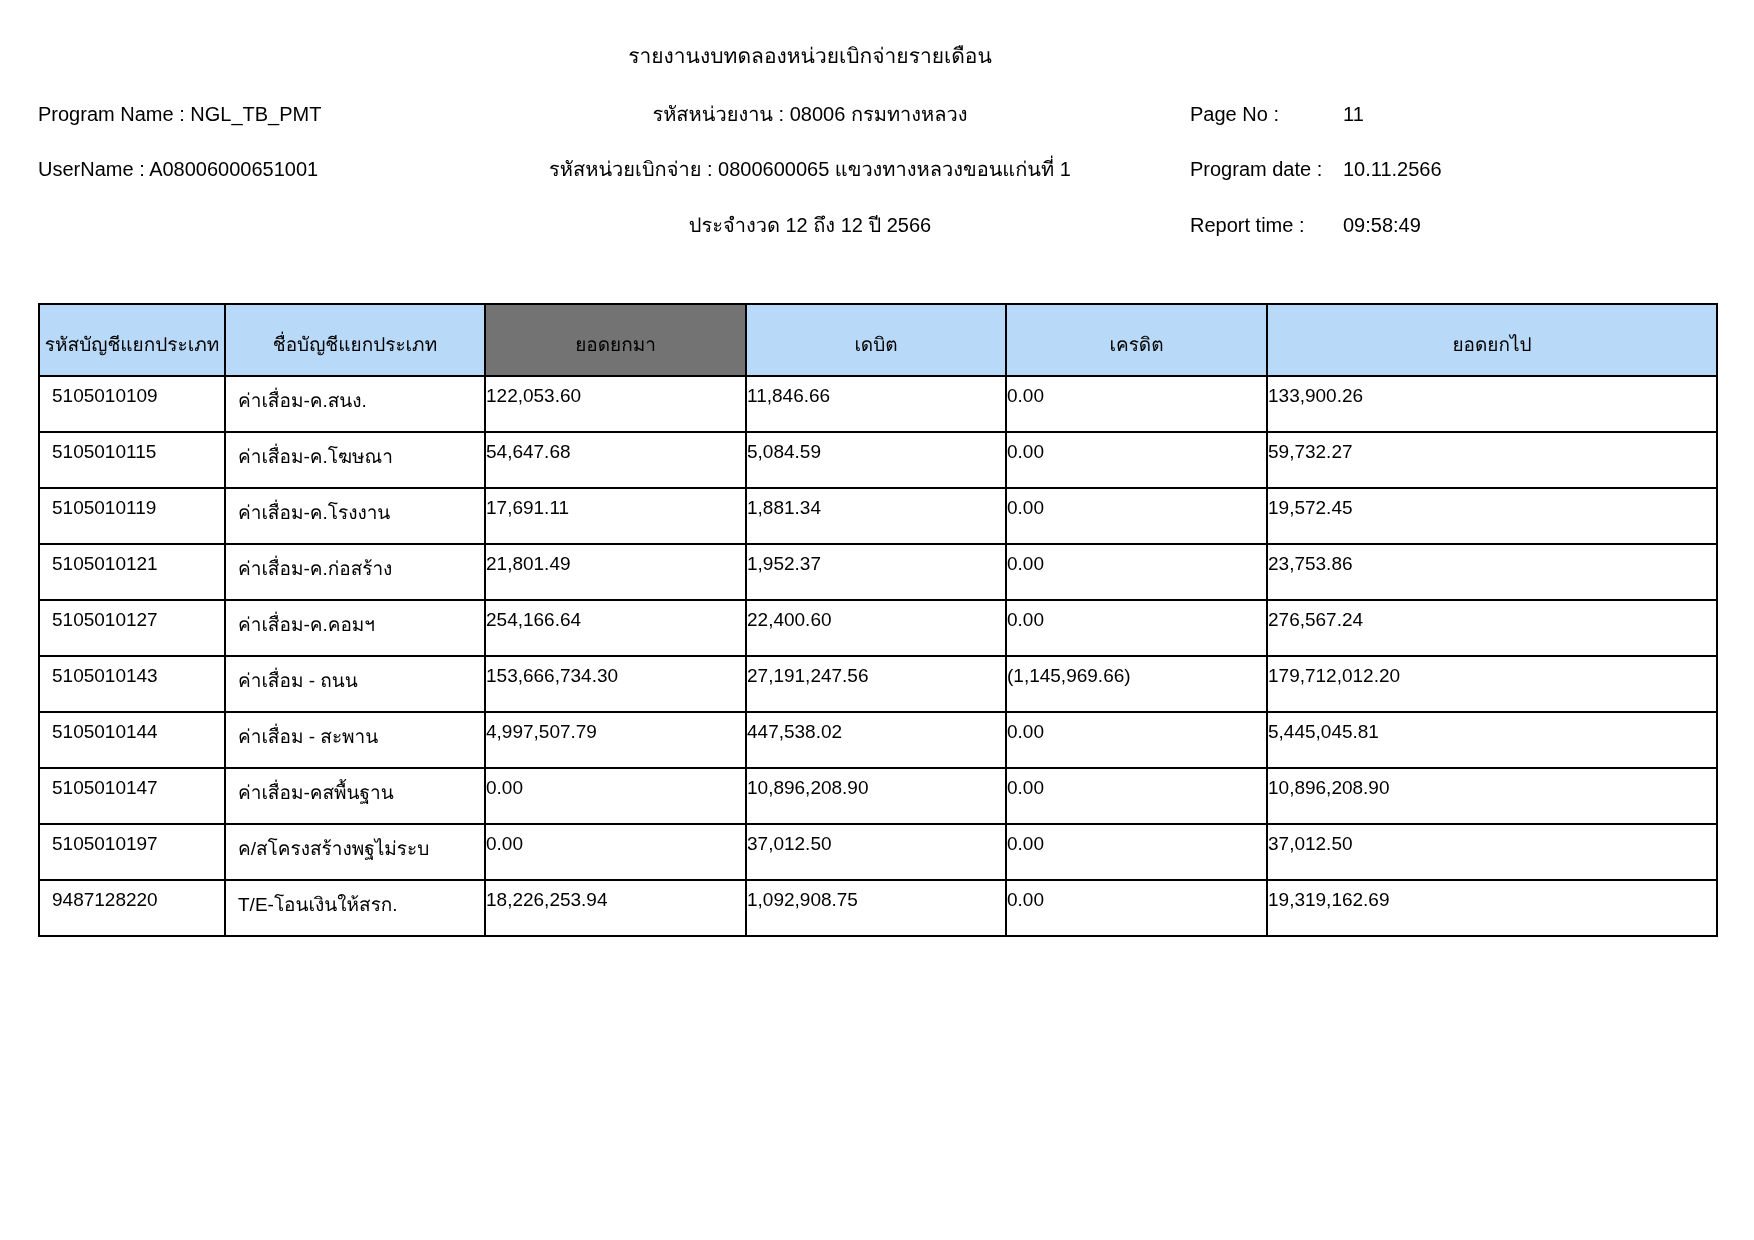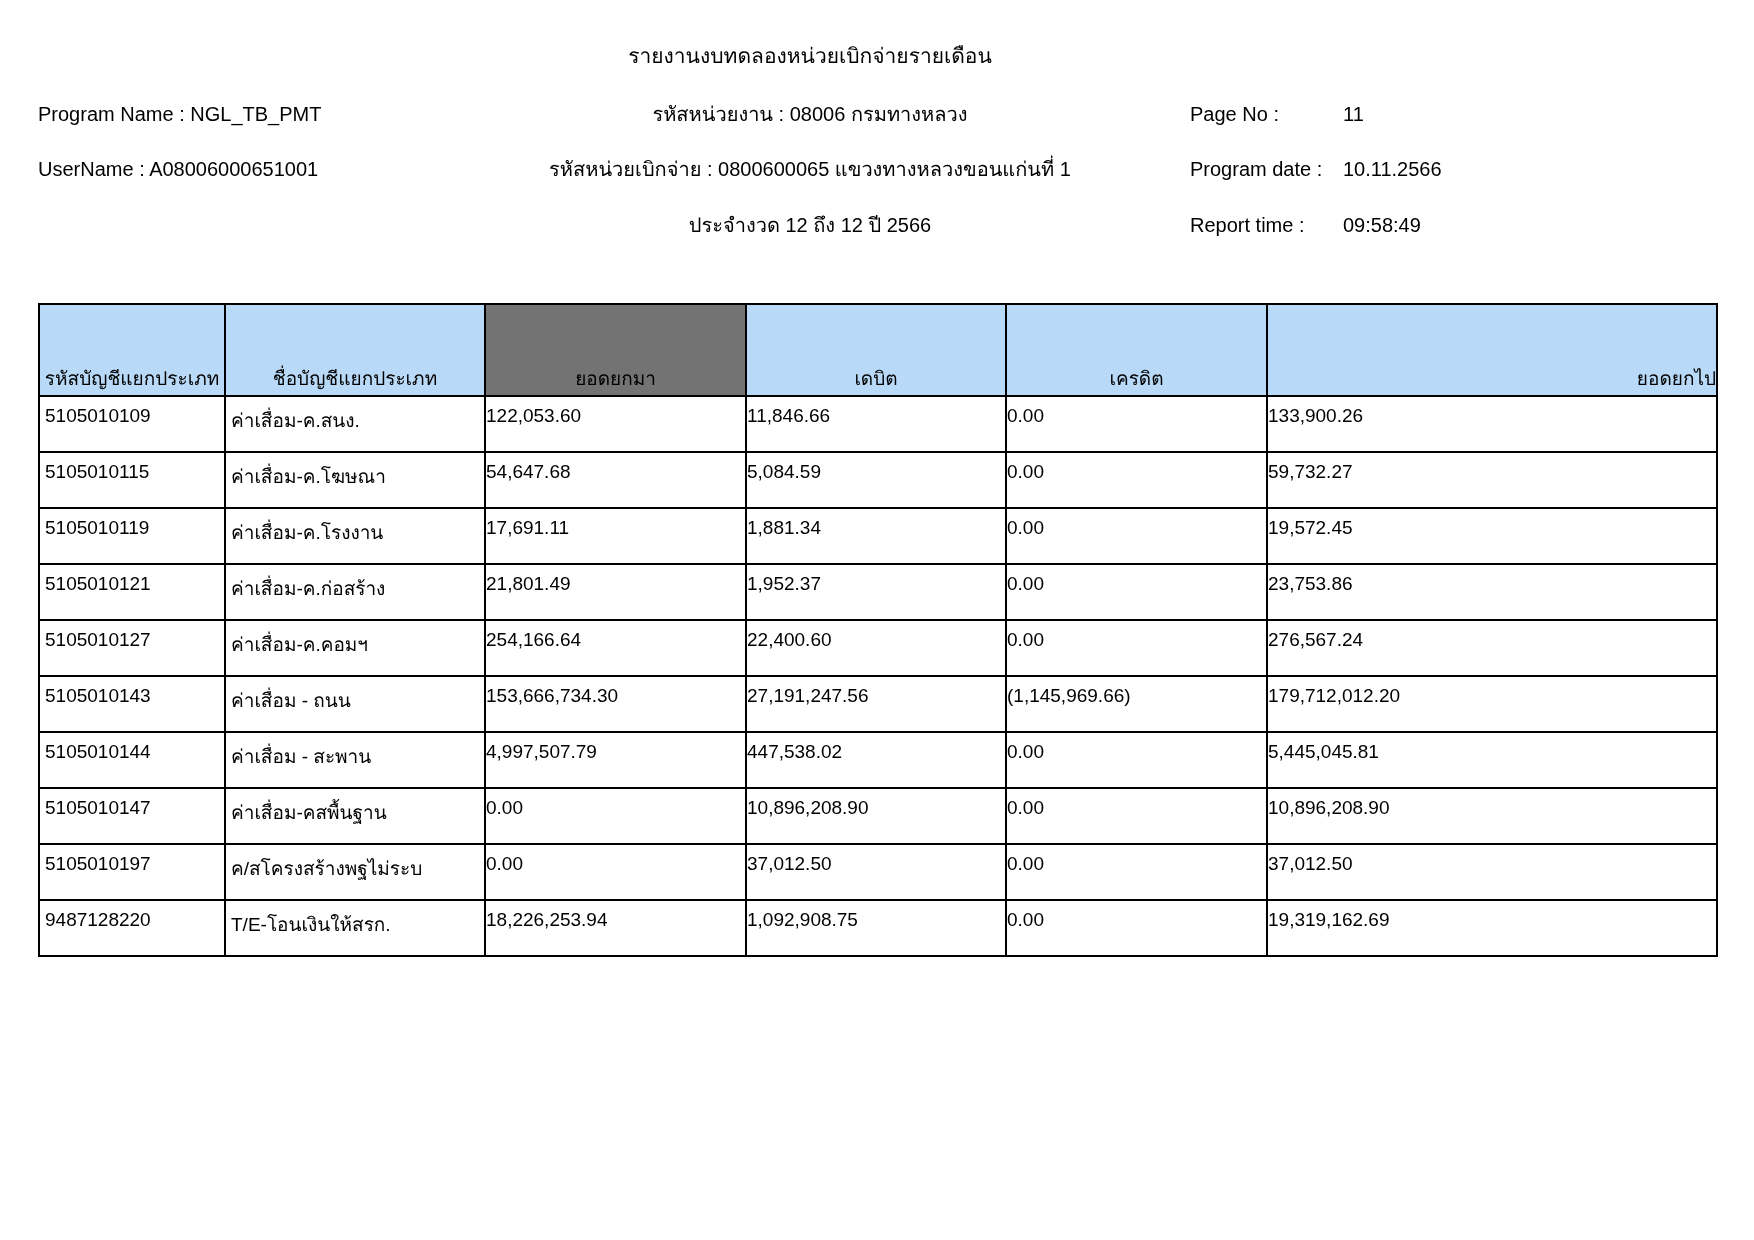--- a/index.html
+++ b/index.html
@@ -27,32 +27,32 @@
     width: 1678px;
     border-collapse: collapse;
     table-layout: fixed;
     font-size: 19px;
   }
   table.report th, table.report td {
     border: 2.5px solid #000000;
     overflow: hidden;
   }
   table.report th {
-    height: 92px;
+    height: 72px;
     font-weight: normal;
     text-align: center;
     vertical-align: bottom;
-    padding-bottom: 2px;
+    padding-bottom: 16px;
   }
   table.report td {
     height: 56px;
     vertical-align: top;
     padding-top: 8px;
   }
-  td.c-left  { text-align: left;  padding-left: 5px; }
+  td.c-left  { text-align: left;  padding-left: 12px; }
   td.c-right { padding-right: 8px; }
 </style>
 </head>
 <body>
 
 <div class="abs hdr-text title center-band">รายงานงบทดลองหน่วยเบิกจ่ายรายเดือน</div>
 
 <div class="abs hdr-text left-col line2">
   <span>Program Name :</span>
   <span>NGL_TB_PMT</span>
@@ -82,21 +82,21 @@
     <col style="width:261px">
     <col style="width:450px">
   </colgroup>
   <thead>
     <tr>
       <th style="background: rgb(184, 217, 247);">รหัสบัญชีแยกประเภท</th>
       <th style="background: rgb(184, 217, 247);">ชื่อบัญชีแยกประเภท</th>
       <th style="background: #737373;">ยอดยกมา</th>
       <th style="background: rgb(184, 217, 247);">เดบิต</th>
       <th style="background: rgb(184, 217, 247);">เครดิต</th>
-      <th style="background: rgb(184, 217, 247); text-align: right;">ยอดยกไป</th>
+      <th style="background: rgb(184, 217, 247);">ยอดยกไป</th>
     </tr>
   </thead>
   <tbody>
       <tr>
         <td class="c-left">5105010109</td>
         <td class="c-left">ค่าเสื่อม-ค.สนง.</td>
         <td class="c-right">122,053.60</td>
         <td class="c-right">11,846.66</td>
         <td class="c-right">0.00</td>
         <td class="c-right">133,900.26</td>

